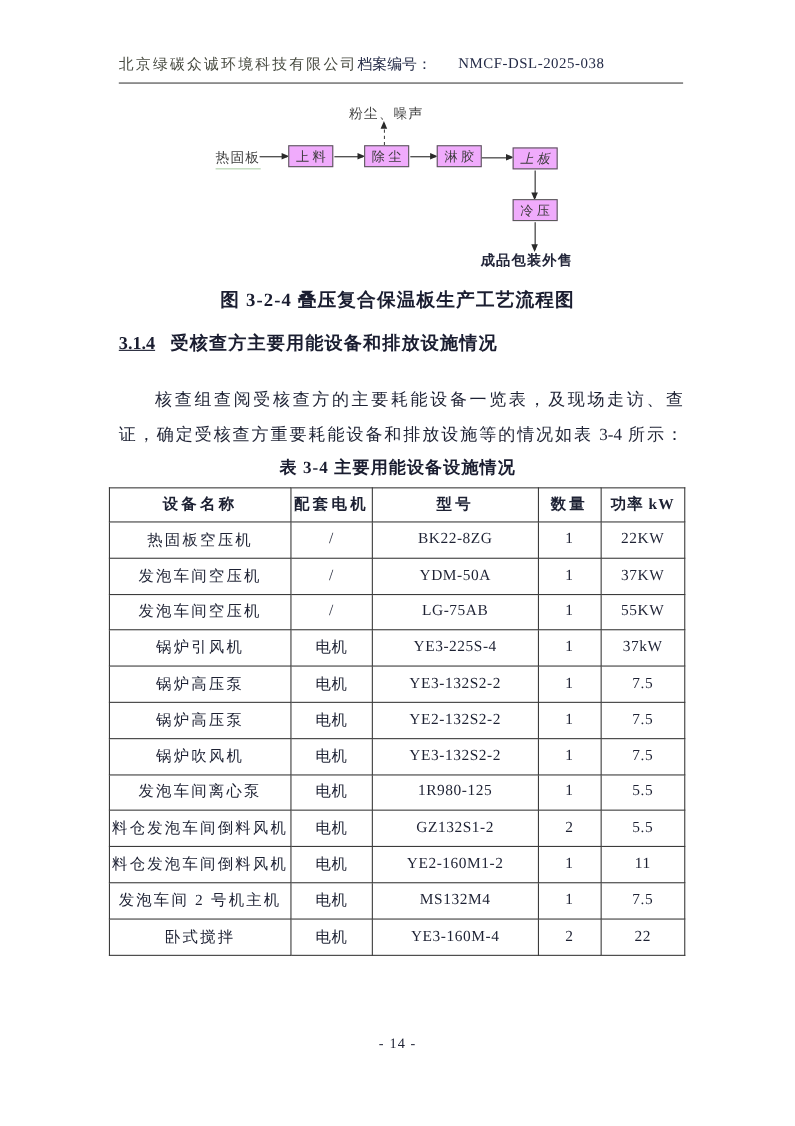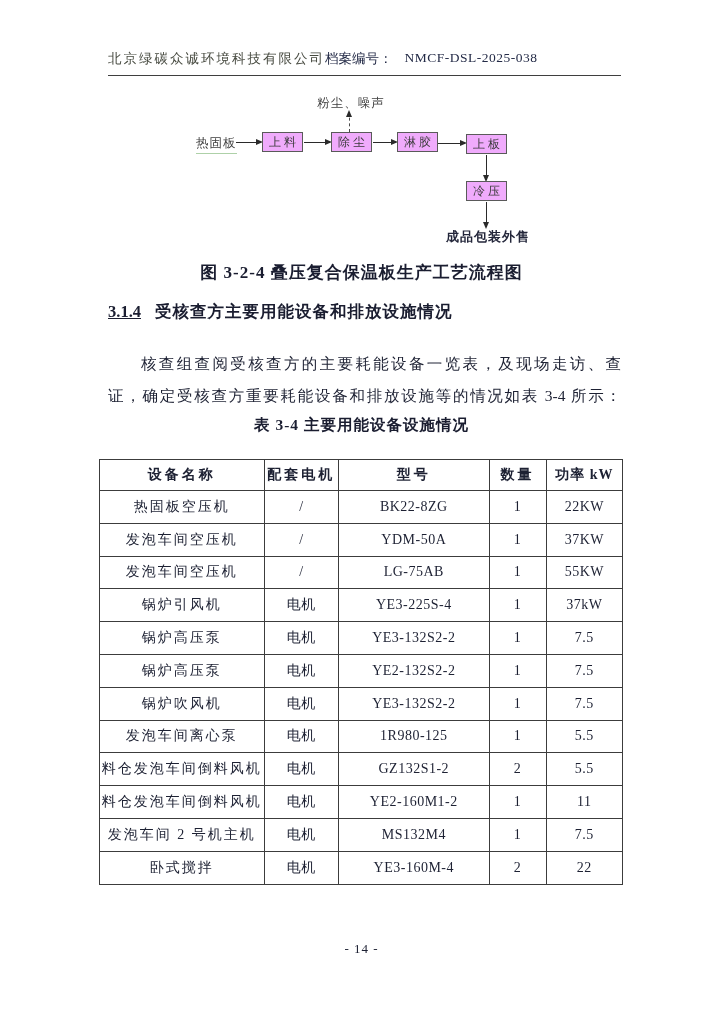--- a/index.html
+++ b/index.html
@@ -11,38 +11,38 @@
     color:#1d2133;
   }
   
   .doc-header {
     position:absolute; left:108px; top:50px; width:513px;
     display:flex; align-items:flex-end;
     padding-bottom:7px; border-bottom:1.5px solid #3f3f3f;
     font-size:13.5px;
   }
   .company-name { color:#474a40; letter-spacing:2px; }
-  .archive { display:flex; gap:12px; color:#242b47; }
+  .archive { display:flex; gap:24px; color:#242b47; }
   .archive .num { letter-spacing:0.5px; }
   
   .flowchart { position:absolute; left:0; top:0; width:584px; height:255px;padding-left:25px; }
   .fc-label { position:absolute; font-size:12.5px; color:#3e3e3e; letter-spacing:1px; white-space:nowrap; }
   .fc-emission { left:305px; top:95px; width:92px; text-align:center; }
   .fc-input { left:196px; top:135px; border-bottom:1.5px solid #aed1a8; padding-bottom:1px; }
-  .fc-output { left:437px; top:228px; width:102px; text-align:center; font-size:13px; font-weight:bold; color:#23263a; }
+  .fc-output { left:437px; top:228px; width:102px; text-align:left; font-size:13px; font-weight:bold; color:#23263a; }
   .fc-box {
     position:absolute; width:41px; height:20px;
     border:1px solid #5a5a5a; background:#f0abfc;
     font-size:12px; line-height:19px; text-align:center; color:#3a3a3a;
     white-space:nowrap;
   }
   .fc-box1 { left:262px; top:132px; }
   .fc-box2 { left:331px; top:132px; }
   .fc-box3 { left:397px; top:132px; }
-  .fc-box4 { left:466px; top:134px; }
+  .fc-box4 { left:466px; top:134px;font-style:italic; }
   .fc-box5 { left:466px; top:181px; }
   .fc-arrow-r { position:absolute; height:0; border-top:1.4px solid #2a2a2a; }
   .fc-arrow-r::after {
     content:""; position:absolute; right:-2px; top:-4.3px;
     border-left:7px solid #2a2a2a; border-top:3.5px solid transparent; border-bottom:3.5px solid transparent;
   }
   .fc-a1 { left:236px; top:142px; width:25px; }
   .fc-a2 { left:304px; top:142px; width:26px; }
   .fc-a3 { left:373px; top:142px; width:23px; }
   .fc-a4 { left:438px; top:143px; width:27px; }
@@ -76,21 +76,21 @@
   }
   .body-paragraph .line.indent { text-indent:33px;margin-top:12px; }
   .table-caption {
     position:absolute; top:415px; left:0; width:100%;
     text-align:center; font-size:15.5px; font-weight:bold; letter-spacing:1px; color:#1a1d30;
   }
   
   .equip-table {
     position:absolute; top:443px; left:99px; width:524px;
     border-collapse:collapse; table-layout:fixed;
-    font-size:14px; color:#1d2133;margin-top:16px;
+    font-size:14px; color:#1d2133;
   }
   .equip-table th, .equip-table td {
     border:1px solid #3c3c3c; text-align:center; vertical-align:middle;
     overflow:hidden; white-space:nowrap;
   }
   .equip-table { border:1.5px solid #343434; }
   .equip-table th { height:31px; font-weight:bold; letter-spacing:3px; }
   .equip-table th.latin-mix { letter-spacing:1px; }
   .equip-table td { height:32.8px; letter-spacing:0.5px; }
   .equip-table td:first-child { letter-spacing:2px; }

